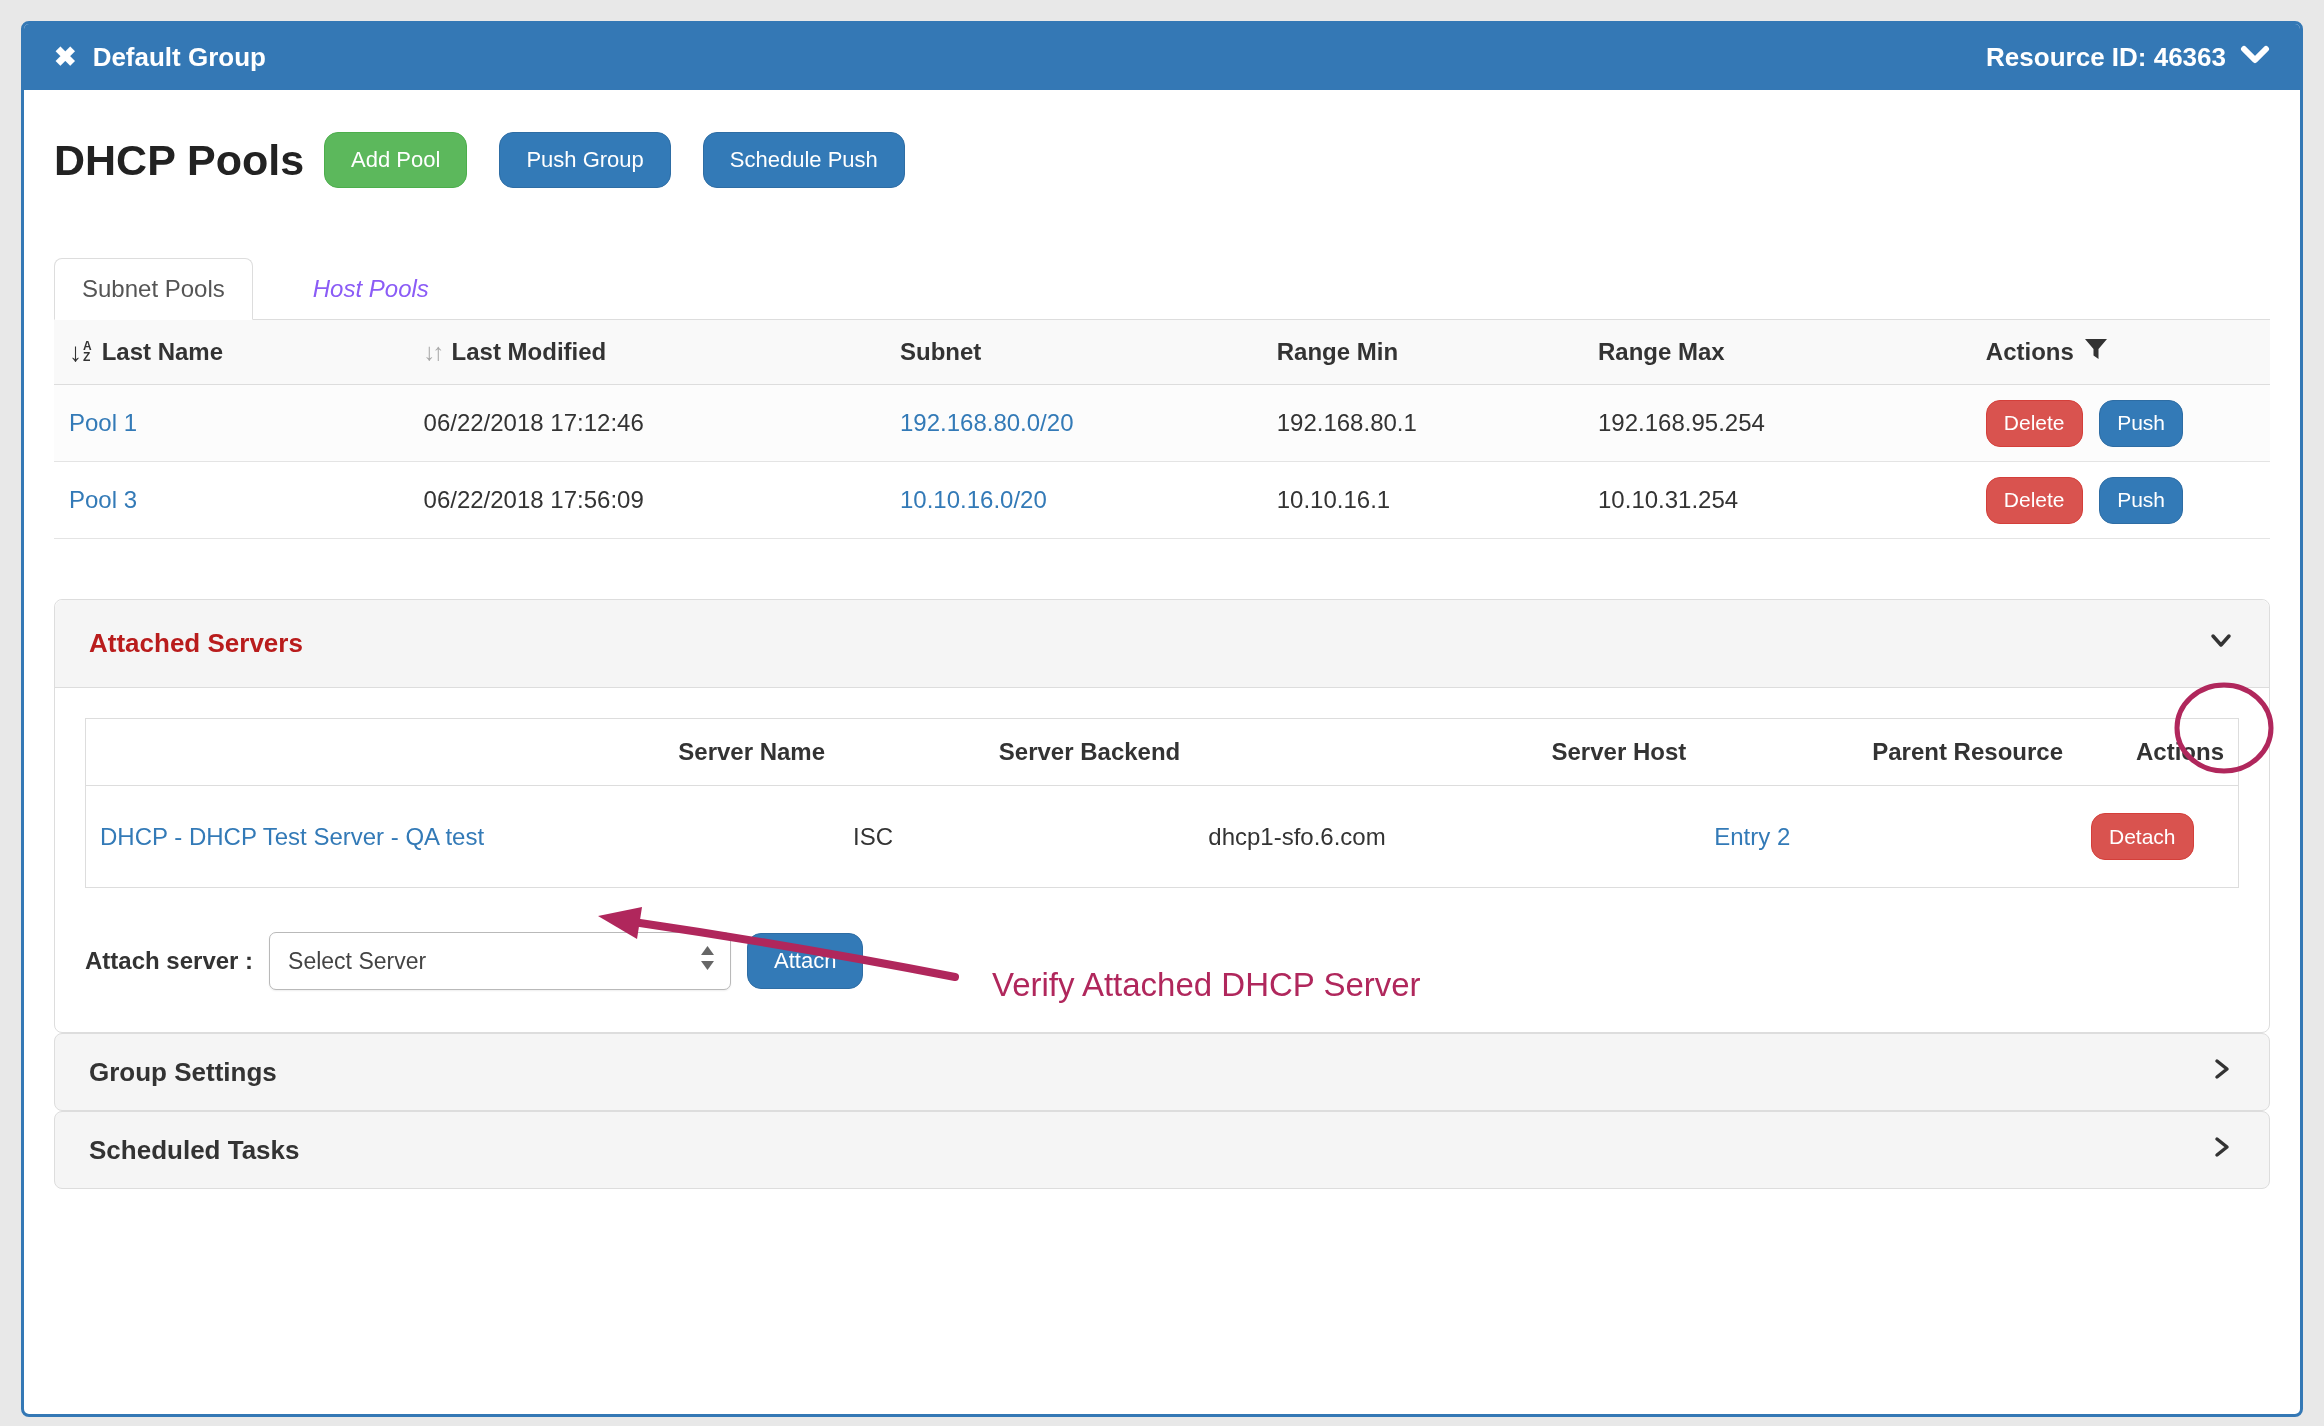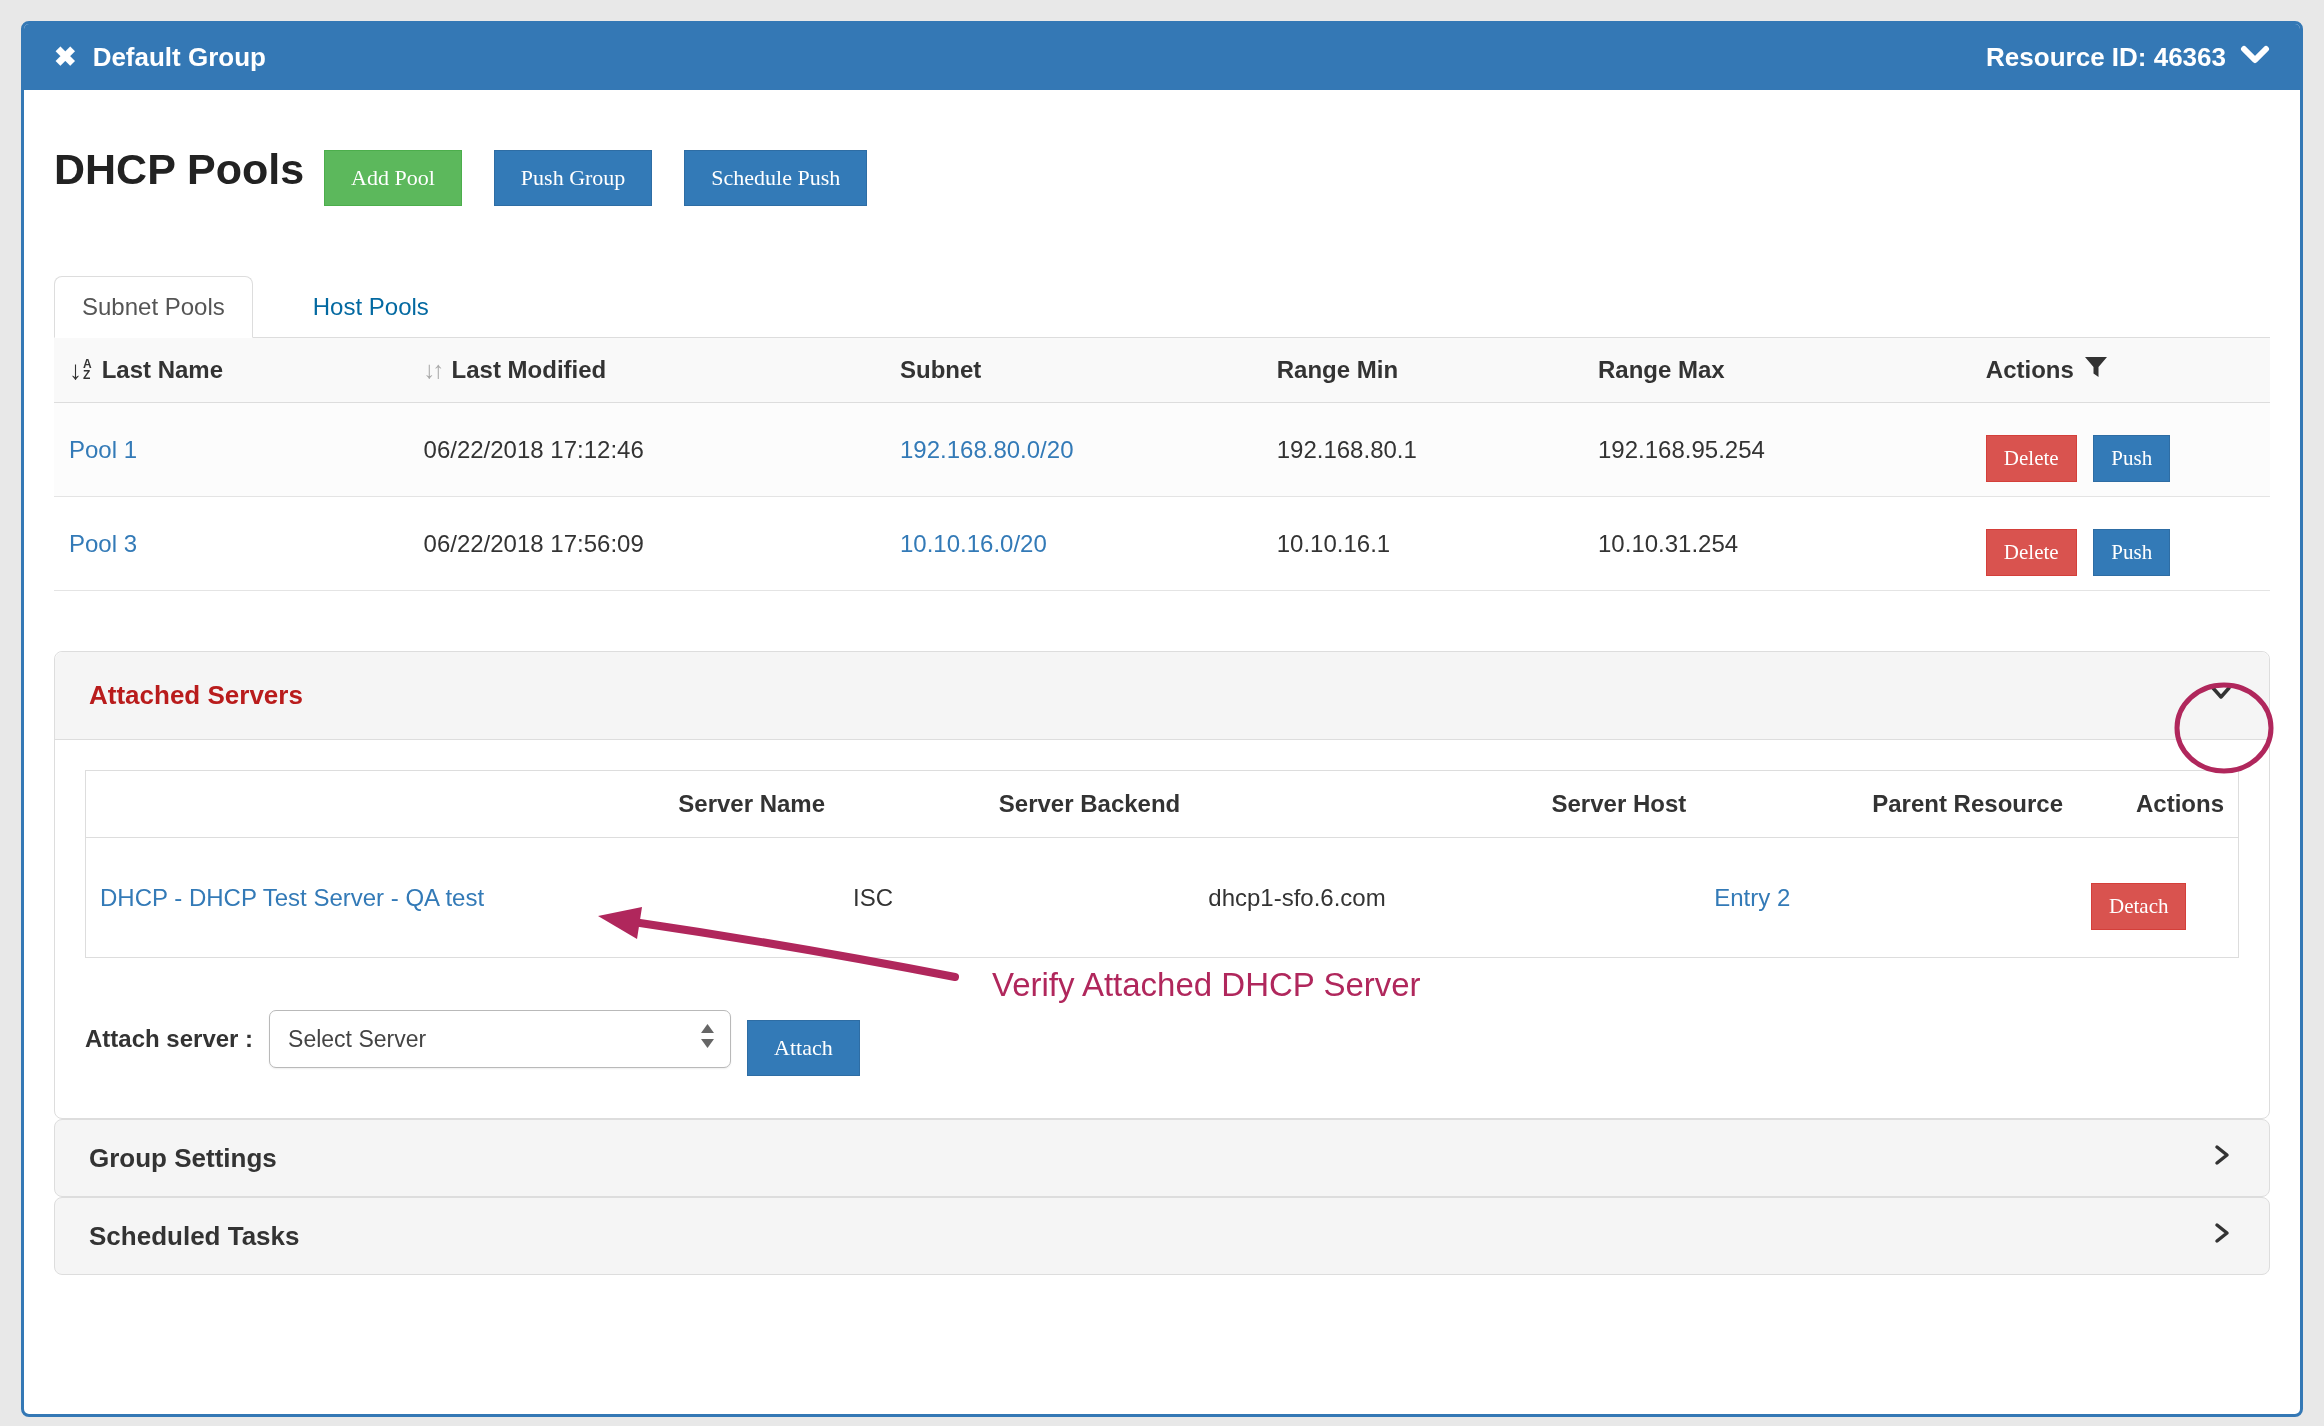--- a/index.html
+++ b/index.html
@@ -24,36 +24,36 @@
   .hdr-right { display:flex; cursor:pointer; }
   .hdr-right svg { margin-left:14px; }
 
   .card-body { padding:42px 30px 0 30px; }
 
   .title-row { display:flex; align-items:center; }
   h1.page-title { font-size:43px; margin:0 20px 0 0; font-weight:bold; color:#222; }
 
   .btn {
     display:inline-flex; align-items:center; justify-content:center;
-    border-radius:0; color:#fff; border:1px solid transparent;
-    font-family:Liberation Serif, serif; cursor:pointer; white-space:nowrap;margin-top:18px;
+    border-radius:14px; color:#fff; border:1px solid transparent;
+    font-family:Liberation Sans, sans-serif; cursor:pointer; white-space:nowrap;
   }
   .btn-lg { height:56px; padding:0 26px; font-size:22px; margin-right:32px; }
   .btn-sm { height:47px; padding:0 17px; font-size:21px; }
   .green { background:#5cb85c; border-color:#4cae4c; }
   .blue  { background:#337ab7; border-color:#2e6da4; }
   .red   { background:#d9534f; border-color:#d43f3a; }
 
   .tabs { display:flex; border-bottom:1px solid #ddd; margin-top:70px;gap:32px; }
   .tab {
     padding:16px 27px; font-size:24px; margin-bottom:-1px;
     border:1px solid transparent; border-radius:8px 8px 0 0; cursor:pointer;
   }
   .tab.active { color:#555; background:#fff; border-color:#ddd #ddd #fff #ddd; cursor:default; }
-  .tab.inactive { color:#0369a1; }
+  .tab.inactive { color:#8b5cf6;font-style:italic; }
 
   table { border-collapse:collapse; width:100%; font-size:24px; }
   a.lnk { color:#337ab7; text-decoration:none; cursor:pointer; }
 
   .pools-table th {
     text-align:left; font-weight:bold; padding:17px 15px;
     background:#f9f9f9; border-bottom:1px solid #ddd; white-space:nowrap;
   }
   .pools-table td { padding:14px 15px; height:77px; border-bottom:1px solid #e4e4e4; vertical-align:middle; }
   .pools-table tbody tr:nth-child(odd) { background:#fcfcfc; }

